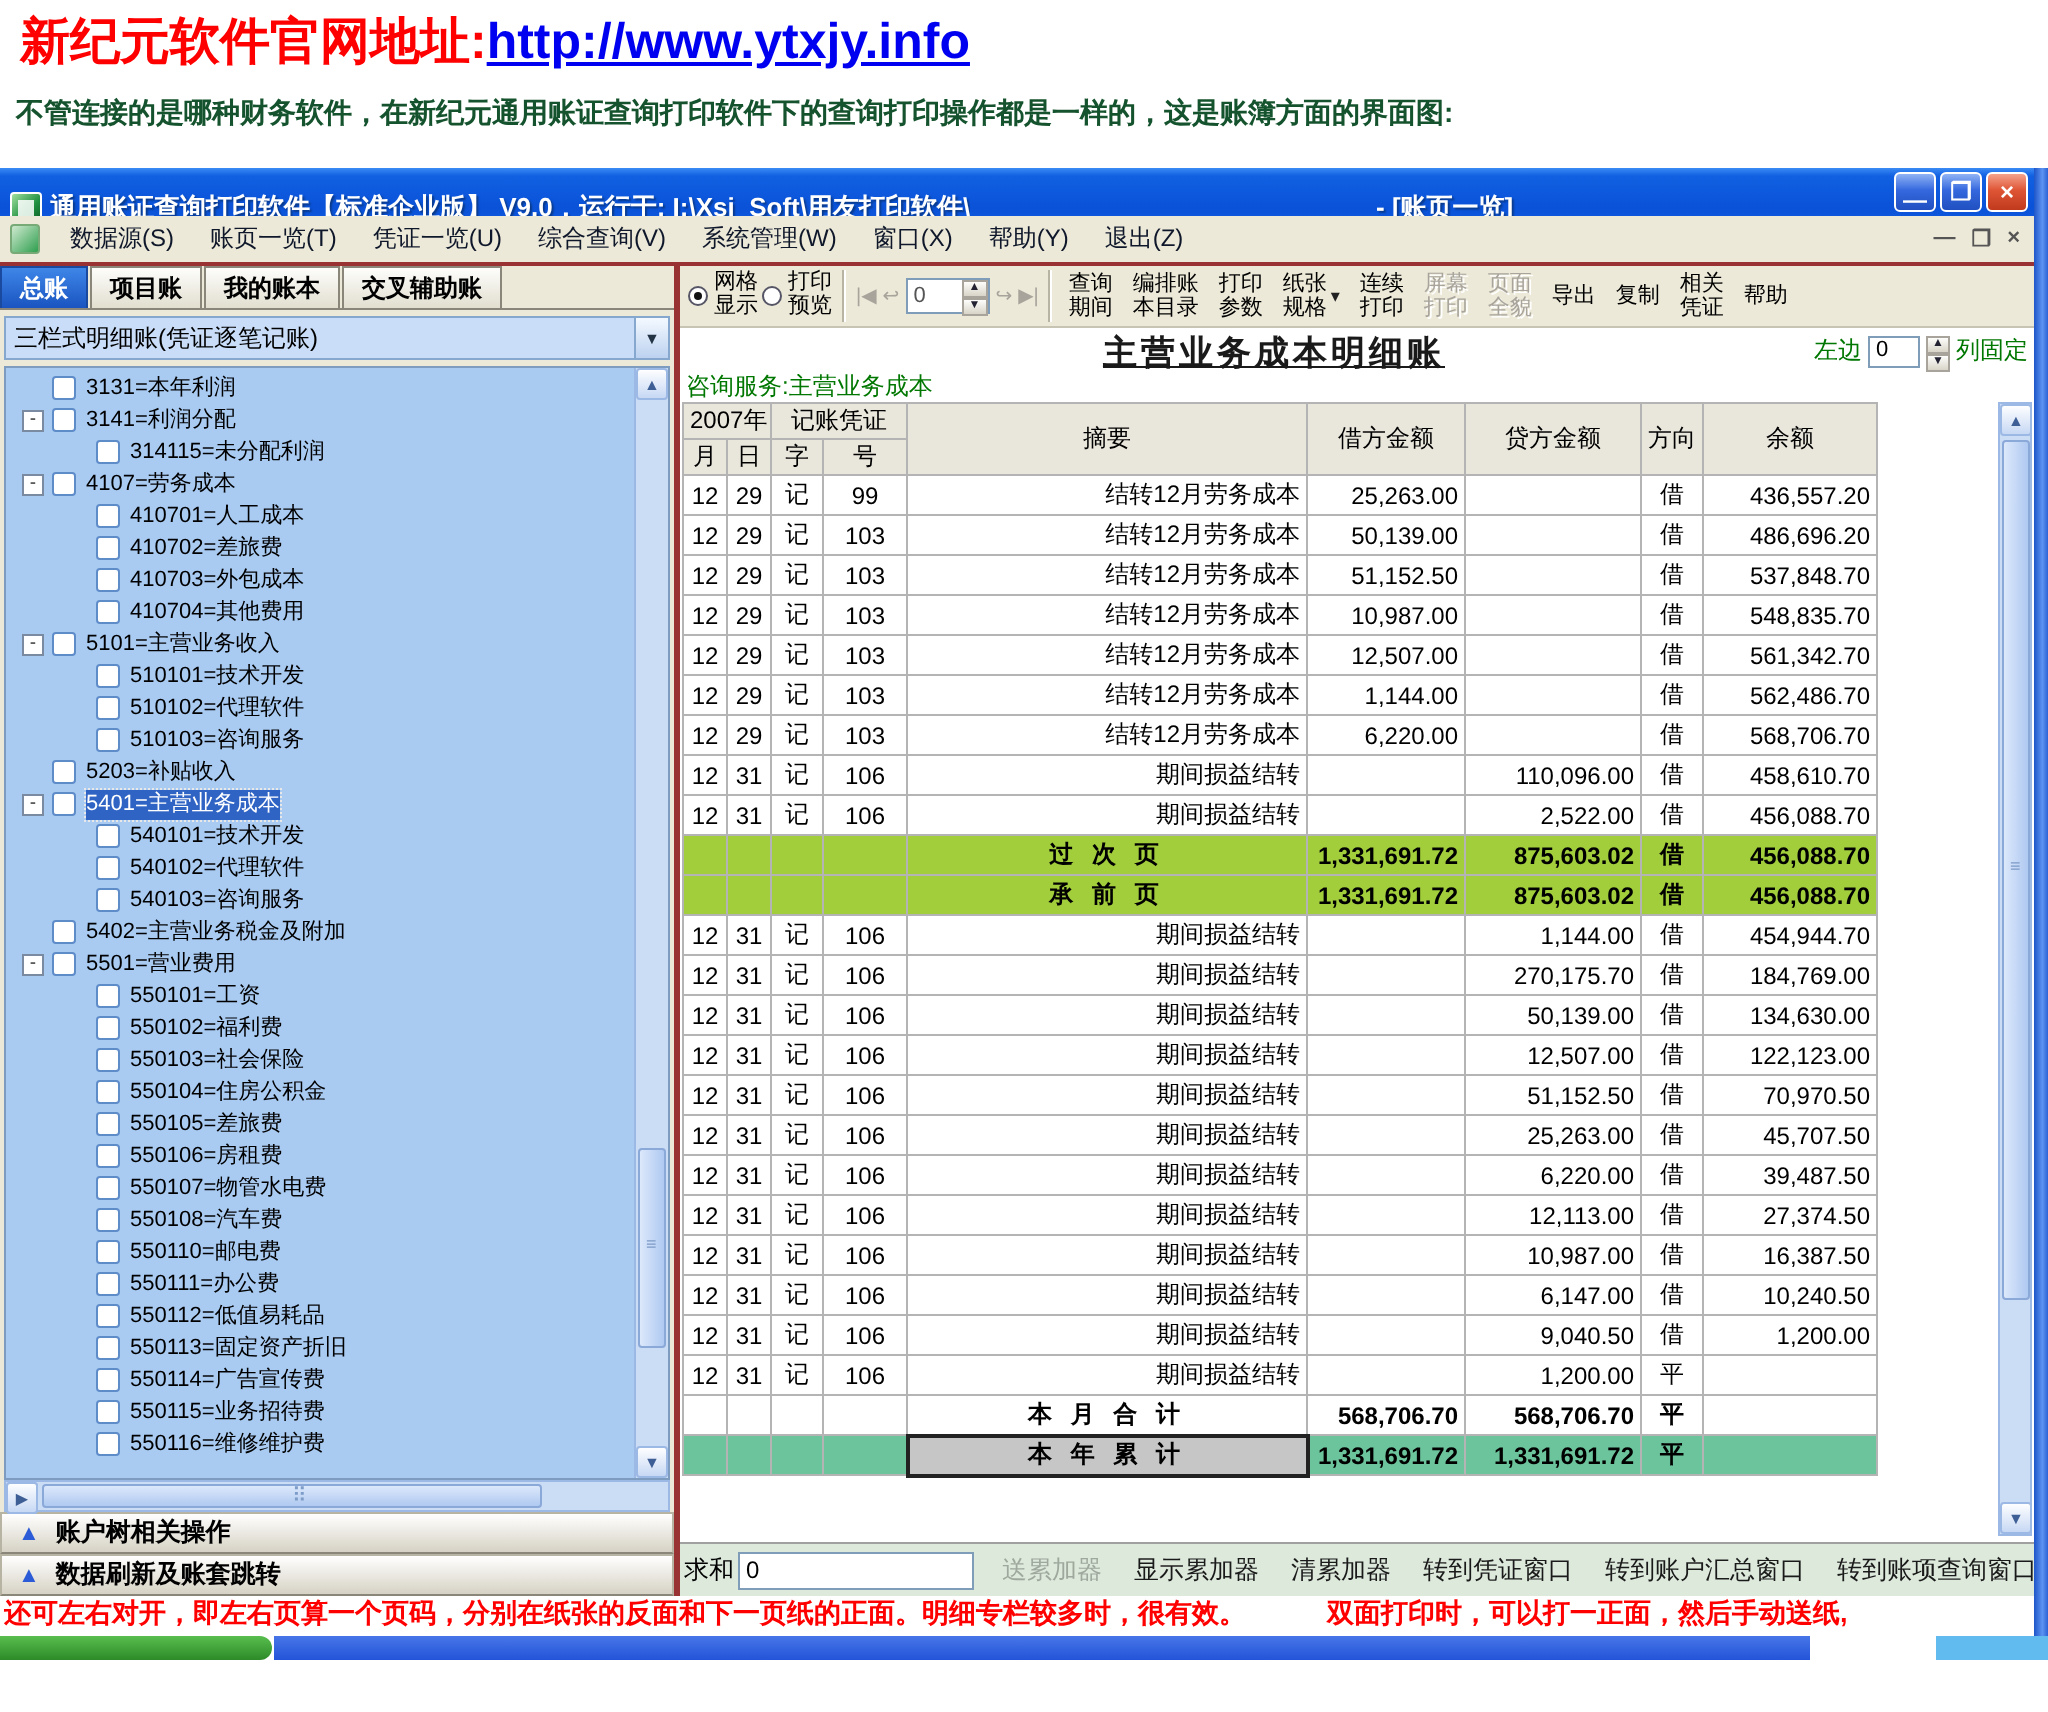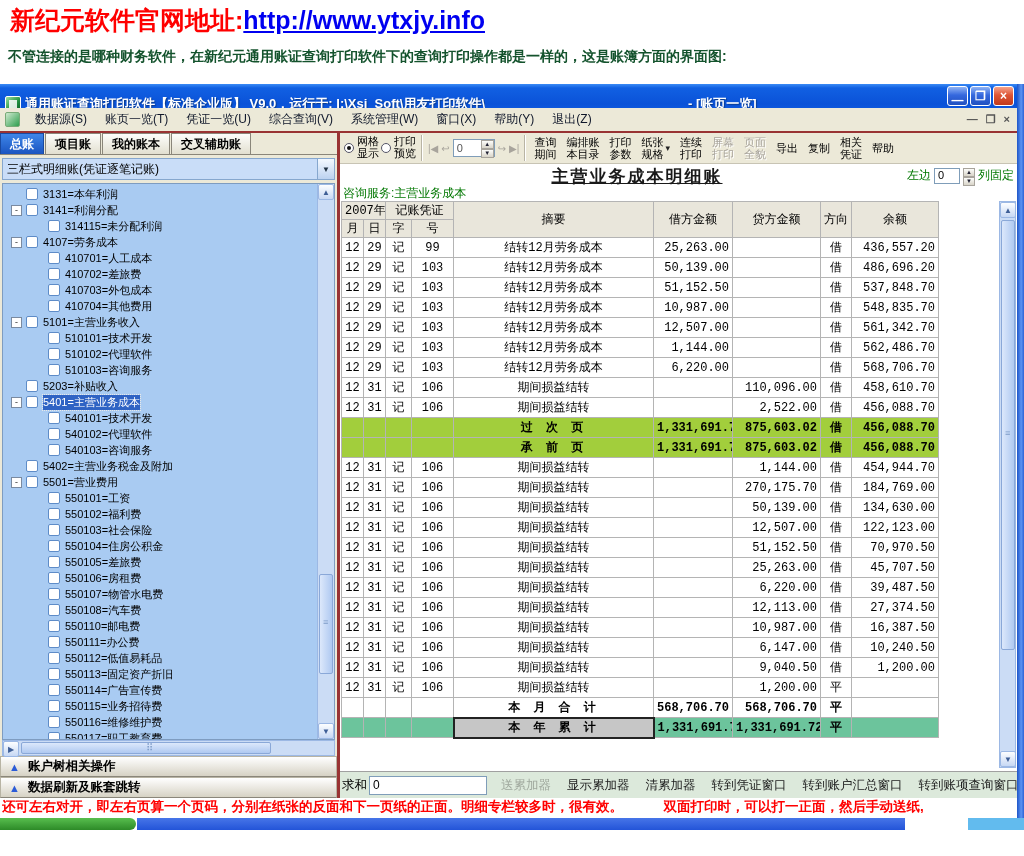--- a/index.html
+++ b/index.html
@@ -106,24 +106,24 @@
       color:#1a1a1a; letter-spacing:2px; text-decoration:underline; }
   .fix-controls { position:absolute; right:10px; top:3px; display:flex; align-items:center; gap:3px; font-size:12px; color:#007700; }
   .fix-spin { width:26px; height:16px; border:1px solid #7F9DB9; background:#fff; color:#000; font-size:11px; padding-left:3px; }
   .fix-arrows { display:flex; flex-direction:column; width:12px; height:16px; }
   .fix-arrows span { flex:1; font-size:6px; line-height:7px; text-align:center; color:#223;
       background:linear-gradient(#FDFDFB,#D8D4C8); border:1px solid #A8A49C; }
 
   .subject { height:14px; flex:0 0 auto; font-size:12px; color:#007700; padding-left:3px; line-height:13px; background:#fff; }
 
   .table-area { flex:1; position:relative; background:#fff; overflow:hidden; }
-  table { border-collapse:collapse; table-layout:fixed; width:597px; margin-left:1px; font-size:12px;font-family:Liberation Mono, monospace; }
+  table { border-collapse:collapse; table-layout:fixed; width:597px; margin-left:1px; font-size:12px; }
   th, td { border:1px solid #b4b4b4; padding:0 3px; overflow:hidden; white-space:nowrap; height:20px; }
   thead th { background:#E9E6DB; font-weight:normal; height:16px; text-align:center; }
-  td.c { text-align:center; } td.r { text-align:right; } td.l { text-align:center; } td.cen { text-align:center; letter-spacing:3px; font-weight:bold; }
+  td.c { text-align:center; } td.r { text-align:right; } td.l { text-align:right; } td.cen { text-align:center; letter-spacing:3px; font-weight:bold; }
   tr.row-page td { background:#A2CE3C; font-weight:bold; }
   tr.row-month td { font-weight:bold; }
   tr.row-year td { background:#6CC49C; font-weight:bold; }
   tr.row-year td.focus { background:#C6C6C6; border:2px solid #222; }
   .tbl-vscroll { position:absolute; top:0; right:8px; bottom:3px; width:17px; background:#CBDCF5; border:1px solid #9CB8E4; }
 
   .accum-bar { height:27px; flex:0 0 auto; background:#DCE9DB; border-top:1px solid #A0A0A0; display:flex; align-items:center;
       font-size:12.5px; padding-left:2px; gap:0; overflow:hidden; }
   .sum-label { flex:0 0 auto; }
   .sum-input { width:118px; height:19px; border:1px solid #7F9DB9; background:#fff; font-size:12px; padding-left:3px; margin:0 14px 0 2px; flex:0 0 auto; }
@@ -360,25 +360,20 @@
             </div>
             <div class="tree-row lvl1">
               <span class="expander"></span>
               <span class="cb"></span>
               <span class="tree-label">550115=业务招待费</span>
             </div>
             <div class="tree-row lvl1">
               <span class="expander"></span>
               <span class="cb"></span>
               <span class="tree-label">550116=维修维护费</span>
-            </div>
-            <div class="tree-row lvl1">
-              <span class="expander"></span>
-              <span class="cb"></span>
-              <span class="tree-label">550117=职工教育费</span>
             </div>
           </div>
         <div class="vscroll">
           <div class="scroll-arrow sa-up">▲</div>
           <div class="scroll-arrow sa-down">▼</div>
           <div class="vthumb" style="top:390px;height:100px;"></div>
         </div>
       </div>
       <div class="hscroll">
         <div class="scroll-arrow hs-left">◀</div>

